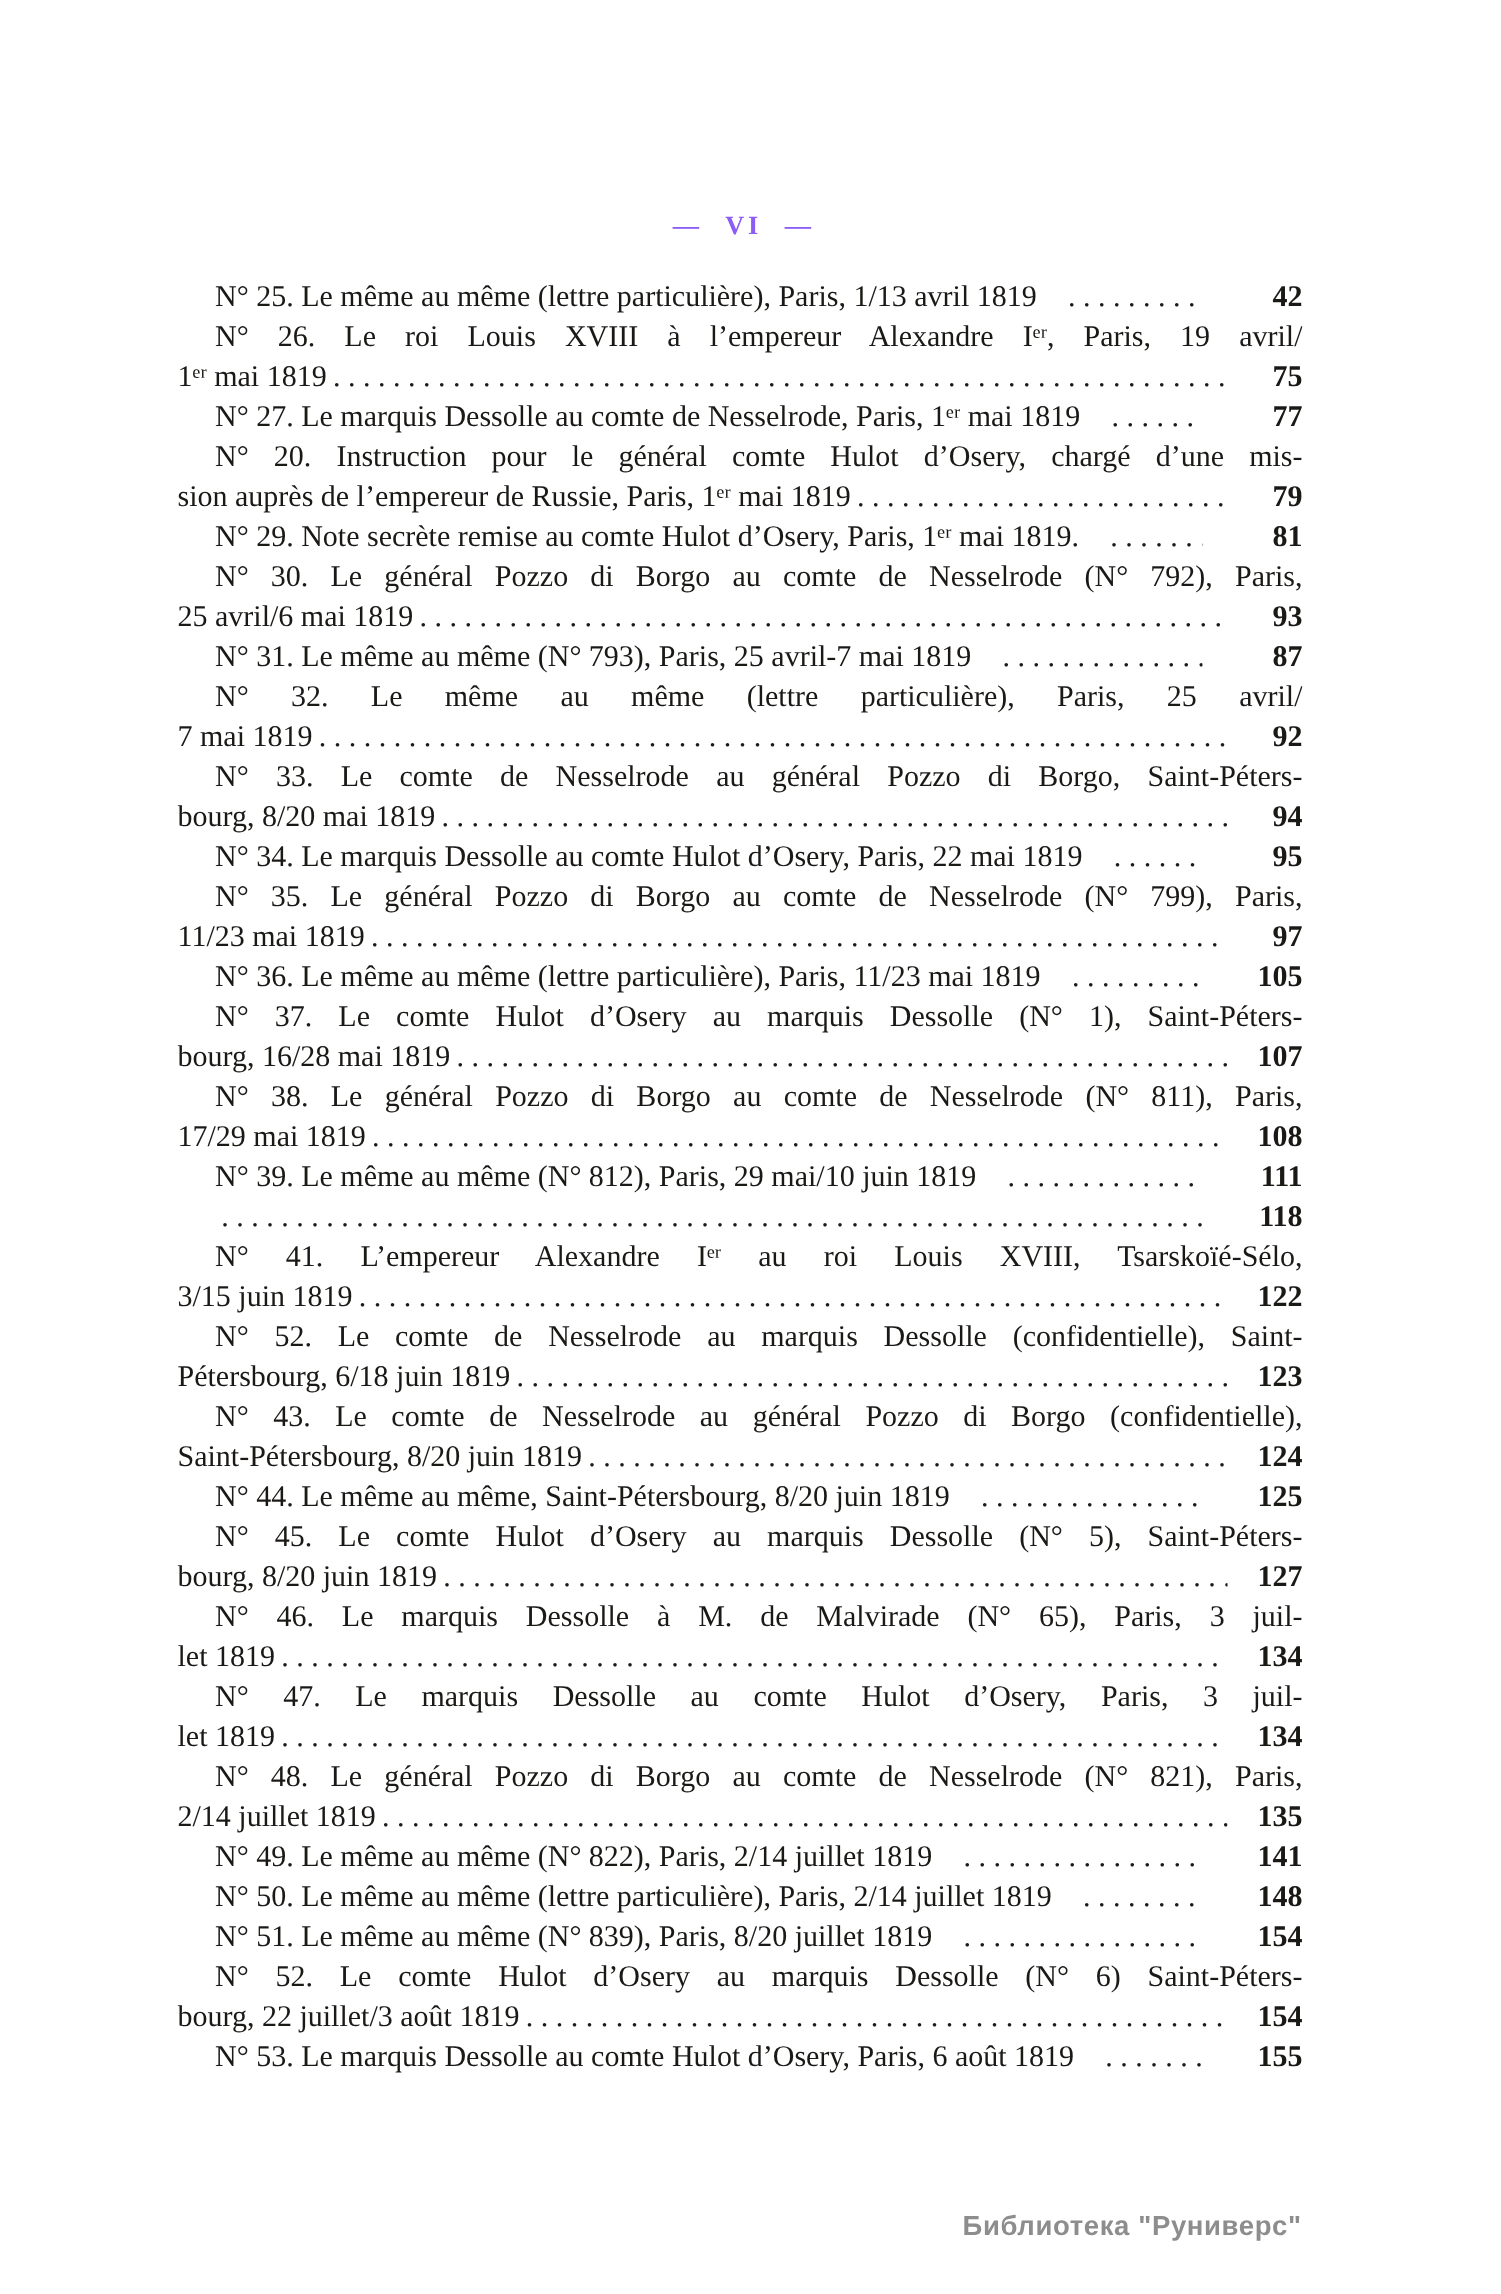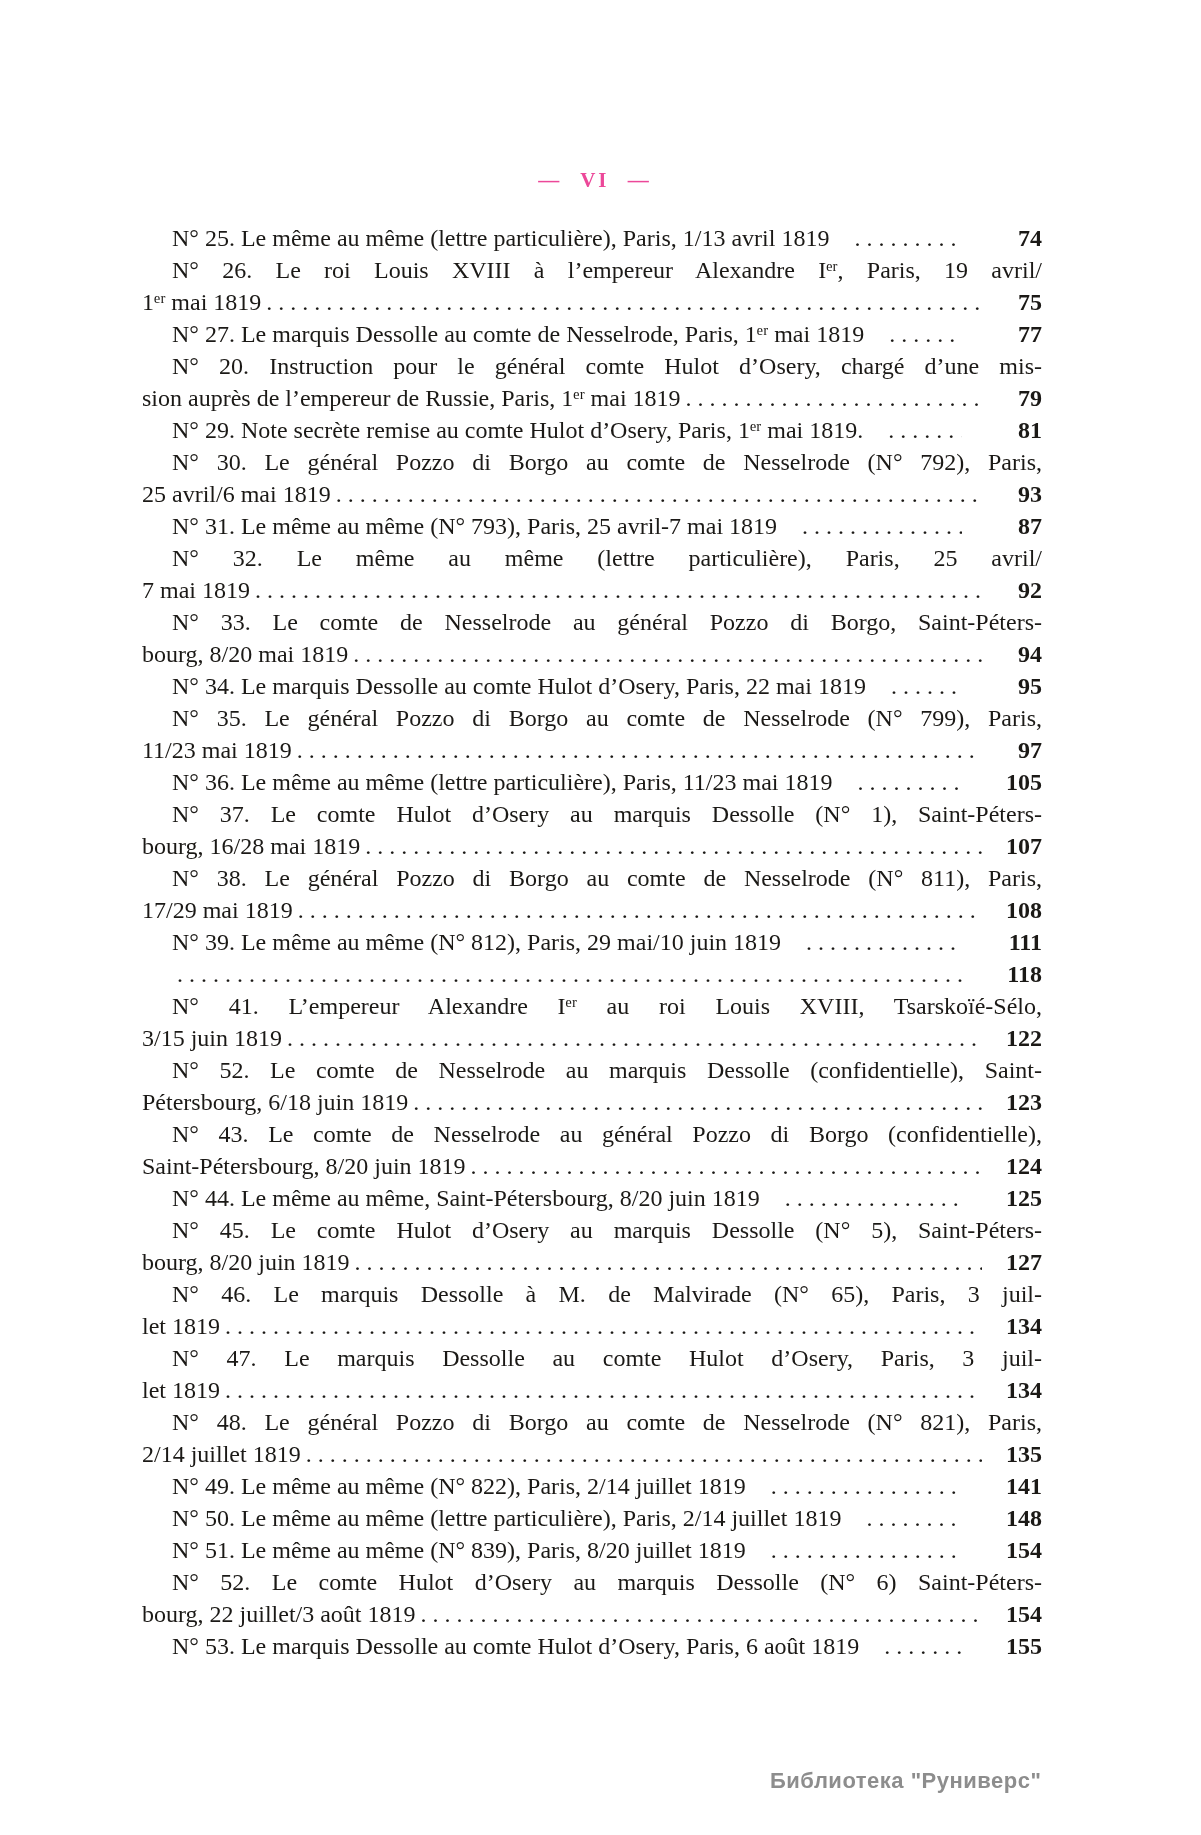--- a/index.html
+++ b/index.html
@@ -15,21 +15,21 @@
   .folio {
     position: absolute;
     top: 168px;
     left: 0;
     width: 1190px;
     text-align: center;
     font-size: 21px;
     font-weight: bold;
     letter-spacing: 3px;
     word-spacing: 10px;
-    color: #ec4899;
+    color: #8b5cf6;
   }
   .toc {
     position: absolute;
     top: 222px;
     left: 142px;
     width: 900px;
     font-size: 24px;
   }
   .toc-line {
     height: 32px;
@@ -75,21 +75,21 @@
 </style>
 </head>
 <body>
 
 <div class="folio">— VI —</div>
 
 <div class="toc">
     <div class="toc-line paged indent">
       <span class="toc-text">N° 25. Le même au même (lettre particulière), Paris, 1/13 avril 1819</span>
       <span class="leader"></span>
-      <span class="toc-page">74</span>
+      <span class="toc-page">42</span>
     </div>
     <div class="toc-line fill indent"><span class="toc-text">N° 26. Le roi Louis XVIII à l’empereur Alexandre Iᵉʳ, Paris, 19 avril/</span></div>
     <div class="toc-line paged">
       <span class="toc-text">1ᵉʳ mai 1819</span>
       <span class="leader"></span>
       <span class="toc-page">75</span>
     </div>
     <div class="toc-line paged indent">
       <span class="toc-text">N° 27. Le marquis Dessolle au comte de Nesselrode, Paris, 1ᵉʳ mai 1819</span>
       <span class="leader"></span>

